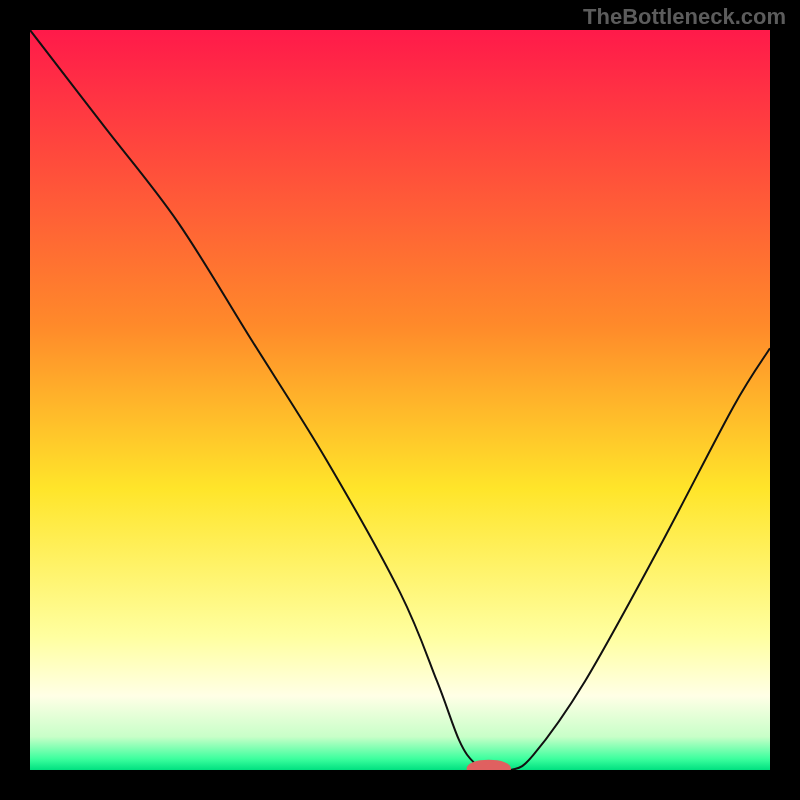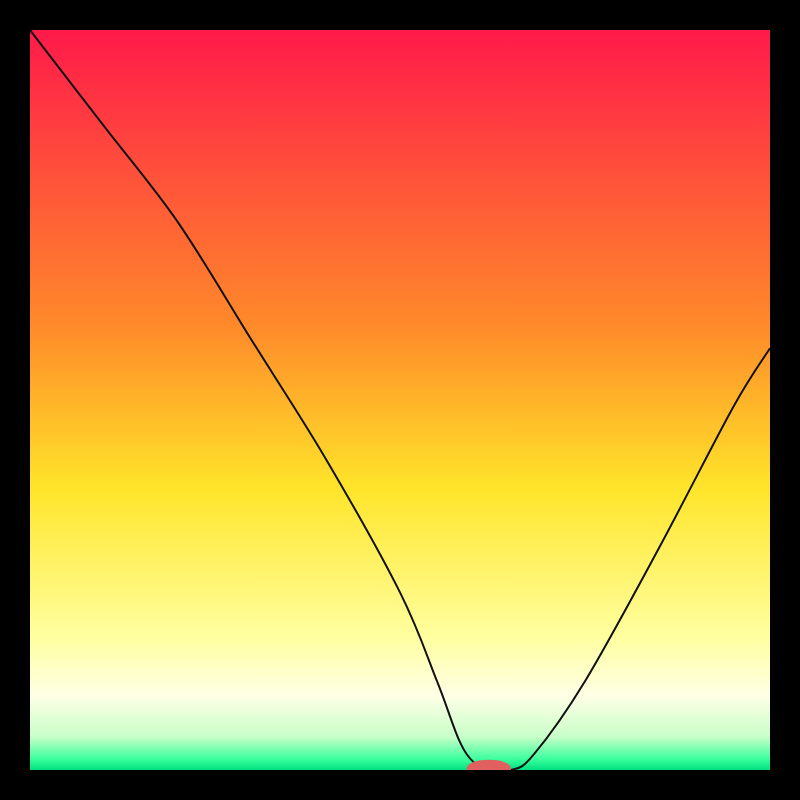--- a/index.html
+++ b/index.html
@@ -30,20 +30,21 @@
   color: #5c5c5c;
   font-size: 22px;
   font-weight: 600;
   letter-spacing: 0px;
 }
 </style>
 </head>
 <body>
 
 <div class="frame">
+  <div class="watermark">TheBottleneck.com</div>
   <div class="plot">
     <svg width="740" height="740" viewBox="0 0 100 100" preserveAspectRatio="none">
       <defs>
         <linearGradient id="bg-grad" x1="0" y1="0" x2="0" y2="1">
             <stop offset="0%" stop-color="#ff1a4a"></stop>
             <stop offset="40%" stop-color="#ff8a2a"></stop>
             <stop offset="62%" stop-color="#ffe52a"></stop>
             <stop offset="82%" stop-color="#ffffa0"></stop>
             <stop offset="90%" stop-color="#ffffe6"></stop>
             <stop offset="95.5%" stop-color="#c8ffc8"></stop>

